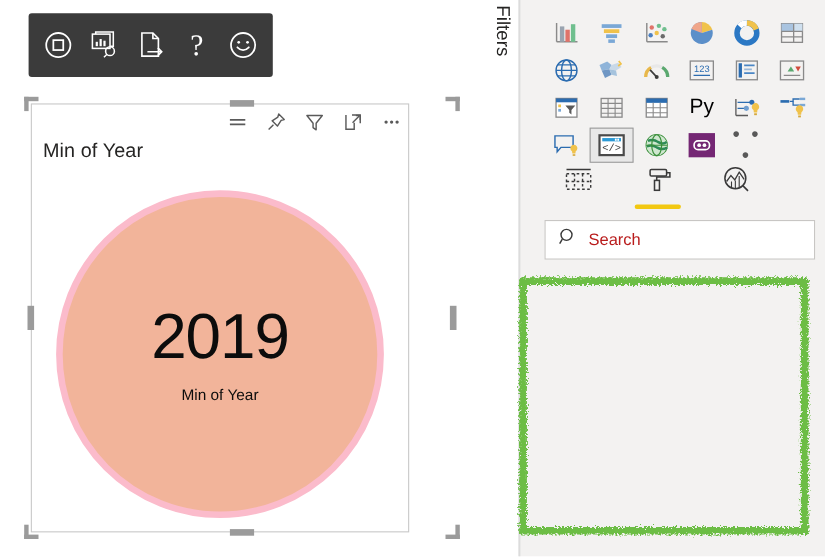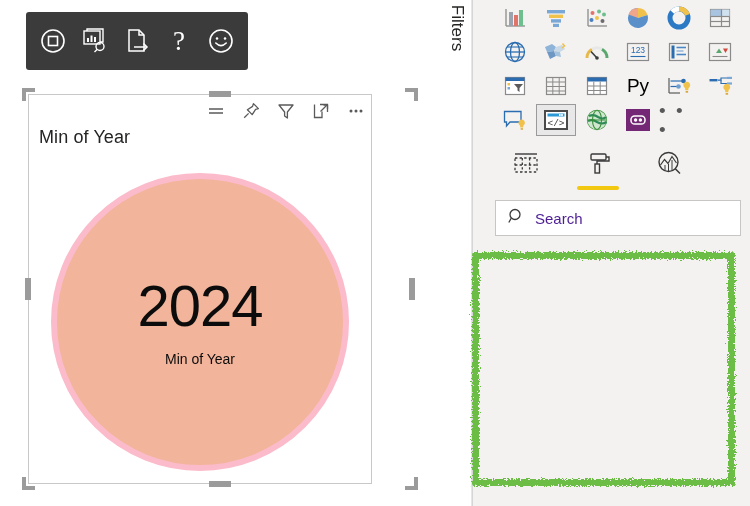--- a/index.html
+++ b/index.html
@@ -181,27 +181,28 @@
     height: 506px;
     background: #f3f2f1;
     border-left: 1px solid #d6d6d6;
     box-sizing: border-box;
   }
 
   
   #viz-gallery {
     position: absolute;
     left: 22px;
-    top: 2px;
+    top: 14px;
     width: 248px;
     display: grid;
     grid-template-columns: repeat(6, 40px);
     grid-auto-rows: 32px;
     column-gap: 1px;
     row-gap: 2px;
+    text-align: center;
   }
   #viz-gallery .gal-cell {
     width: 40px;
     height: 32px;
     display: flex;
     align-items: center;
     justify-content: center;
     cursor: pointer;
   }
   #viz-gallery .gal-cell.selected {
@@ -269,21 +270,21 @@
     border: 1px solid #c8c6c4;
     box-sizing: border-box;
     display: flex;
     align-items: center;
     gap: 10px;
     padding: 0 12px;
     cursor: text;
   }
   #search-text {
     font-size: 15px;
-    color: #4c1d95;
+    color: #b91c1c;
     font-family: "Liberation Sans", sans-serif;
   }
 
   
   #green-box {
     position: absolute;
     left: 472px;
     top: 252px;
     width: 263px;
     height: 234px;
@@ -384,21 +385,21 @@
           <circle cx="5" cy="10" r="1.5" fill="#5a5a5a"></circle>
           <circle cx="10" cy="10" r="1.5" fill="#5a5a5a"></circle>
           <circle cx="15" cy="10" r="1.5" fill="#5a5a5a"></circle>
         </svg>
       </div>
     </div>
 
     <div id="visual-title">Min of Year</div>
 
     <div id="circle-shape" style="background: rgb(242, 180, 154); border-color: rgb(251, 187, 203);">
-      <div id="circle-value">2024</div>
+      <div id="circle-value">2019</div>
       <div id="circle-label">Min of Year</div>
     </div>
   </div>
 
   <div class="handle-corner hc-tl"></div>
   <div class="handle-corner hc-tr"></div>
   <div class="handle-corner hc-bl"></div>
   <div class="handle-corner hc-br"></div>
   <div class="handle-edge he-t"></div>
   <div class="handle-edge he-b"></div>

